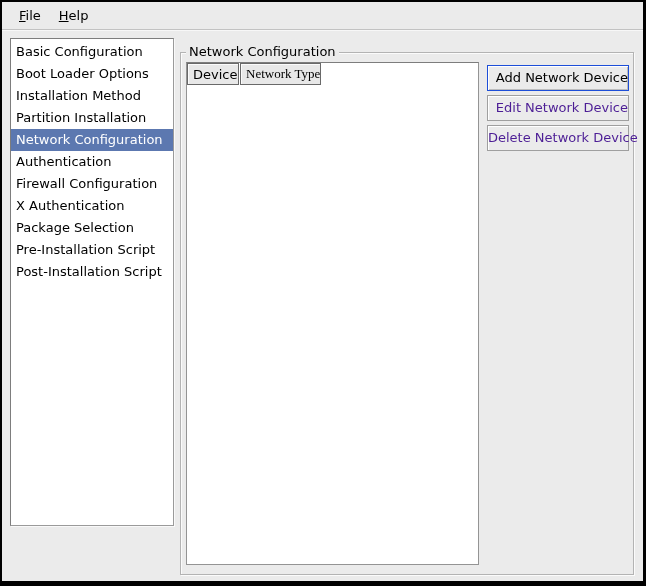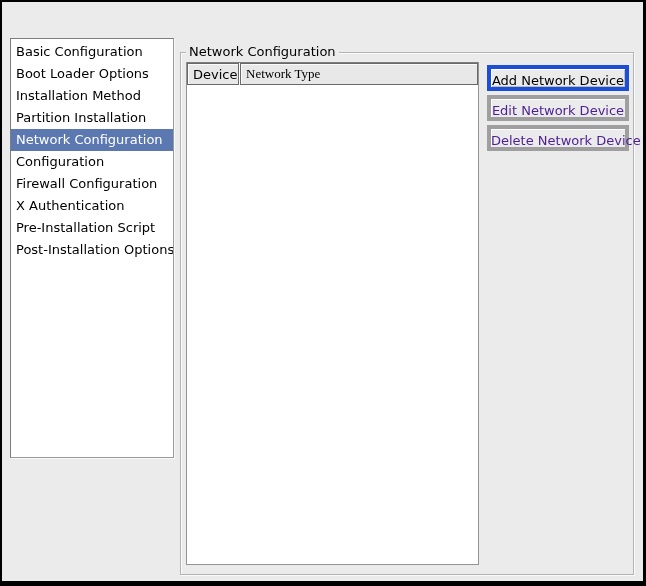--- a/index.html
+++ b/index.html
@@ -10,71 +10,76 @@
   .client { position:absolute; left:2px; top:2px; right:3px; bottom:5px; background:#ebebeb; }
 
   
   .menubar { position:absolute; left:0; top:0; right:0; height:28px;
              display:flex; align-items:center; padding-left:10px;
              border-bottom:1px solid #c2c2c2; box-shadow:0 1px 0 #f7f7f7; }
   .menu-item { padding:4px 11px 4px 7px; cursor:default; }
   .menu-item u { text-decoration:underline; }
 
   
-  .sidebar { position:absolute; left:8px; top:36px; width:164px; height:420px;
+  .sidebar { position:absolute; left:8px; top:36px; width:164px; height:488px;
              background:#fff; padding-top:2px;
              border:1px solid #9a9a9a; border-top-color:#7d7d7d; border-left-color:#7d7d7d;
              box-shadow:1px 1px 0 #f9f9f9; overflow:hidden; }
   .sidebar-item { height:22px; line-height:22px; padding-left:5px; white-space:nowrap; cursor:default; }
   .sidebar-item.selected { background:var(--sel,#5c78b0); color:#fff; }
 
   
   .frame { position:absolute; left:178px; top:50px; width:454px; height:523px;
            border:1px solid #b3b3b3; box-shadow:inset 1px 1px 0 #fbfbfb, 1px 1px 0 #fbfbfb; }
   .frame-title { position:absolute; top:-9px; left:5px; background:#ebebeb; padding:0 3px;
                  white-space:nowrap; }
 
   
   .table { position:absolute; left:5px; top:9px; width:293px; height:503px;
            background:#fff; border:1px solid #949494; border-top-color:#7d7d7d;
-           display:flex; flex-direction:column; }
+           display:flex; flex-direction:row; }
   .table-header { display:flex; height:22px; flex:none; }
   .th { background:#e8e8e8; border:1px solid #696969; box-shadow:inset 1px 1px 0 #fbfbfb;
         display:flex; align-items:center; padding-left:5px; white-space:nowrap; cursor:default; }
   .th.col-device { width:52px; flex:none; }
   .th.col-type { flex:1; margin-left:1px;font-family:Liberation Serif, serif; }
   .table-body { flex:1; background:#fff; }
 
   
   .button-col { position:absolute; left:306px; top:12px; width:142px; }
-  .btn { width:142px; height:26px; margin-bottom:4px; text-align:center; line-height:24px;
-         background:#ebebeb; border:4px solid #1d4ed8;
+  .btn { width:142px; height:26px; margin-bottom:4px; text-align:right; line-height:24px;
+         background:#ebebeb; border:1px solid #1d4ed8;
          box-shadow:inset 1px 1px 0 #ffffff, inset -1px -1px 0 #bcbcbc;
          white-space:nowrap; cursor:default; }
   .btn.disabled { color:#4c1d95; border-color:#9f9f9f;
                   box-shadow:inset 1px 1px 0 #ffffff; }
 </style>
 </head>
 <body>
 
 <div class="window">
   <div class="client">
 
+    <div class="menubar">
+      <div class="menu-item"><u>F</u><span>ile</span></div>
+      <div class="menu-item"><u>H</u><span>elp</span></div>
+    </div>
 
     <div class="sidebar">
       <div class="sidebar-item">Basic Configuration</div>
       <div class="sidebar-item">Boot Loader Options</div>
       <div class="sidebar-item">Installation Method</div>
       <div class="sidebar-item">Partition Installation</div>
       <div class="sidebar-item selected">Network Configuration</div>
-      <div class="sidebar-item">Configuration</div>
+      <div class="sidebar-item">Authentication</div>
       <div class="sidebar-item">Firewall Configuration</div>
       <div class="sidebar-item">X Authentication</div>
+      <div class="sidebar-item">Package Selection</div>
       <div class="sidebar-item">Pre-Installation Script</div>
-      <div class="sidebar-item">Post-Installation Options</div>
+      <div class="sidebar-item">Post-Installation Script</div>
     </div>
 
     <div class="frame">
       <div class="frame-title">Network Configuration</div>
 
       <div class="table">
         <div class="table-header">
           <div class="th col-device">Device</div>
           <div class="th col-type">Network Type</div>
         </div>

